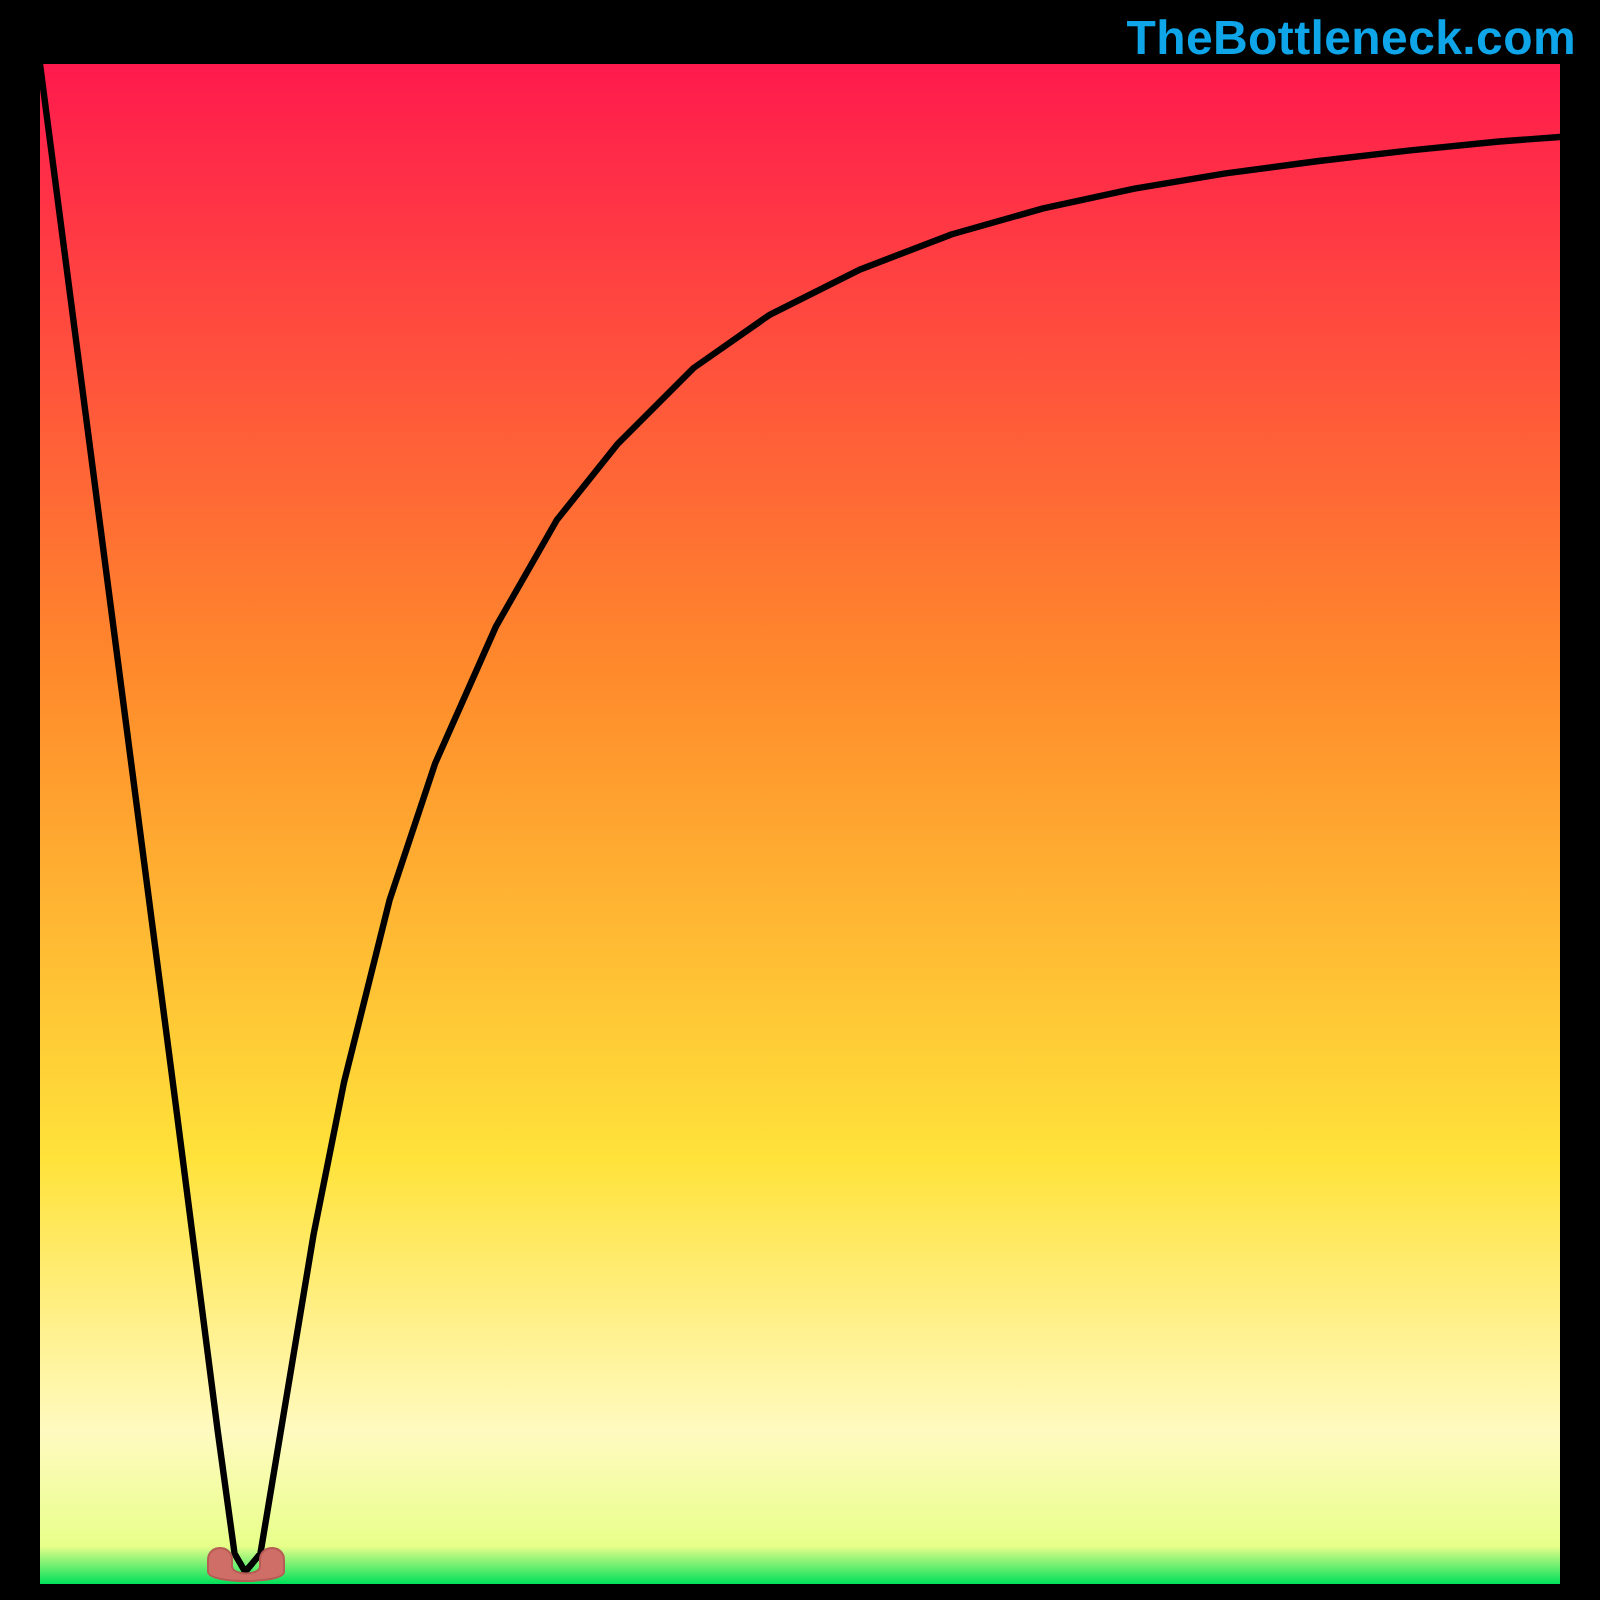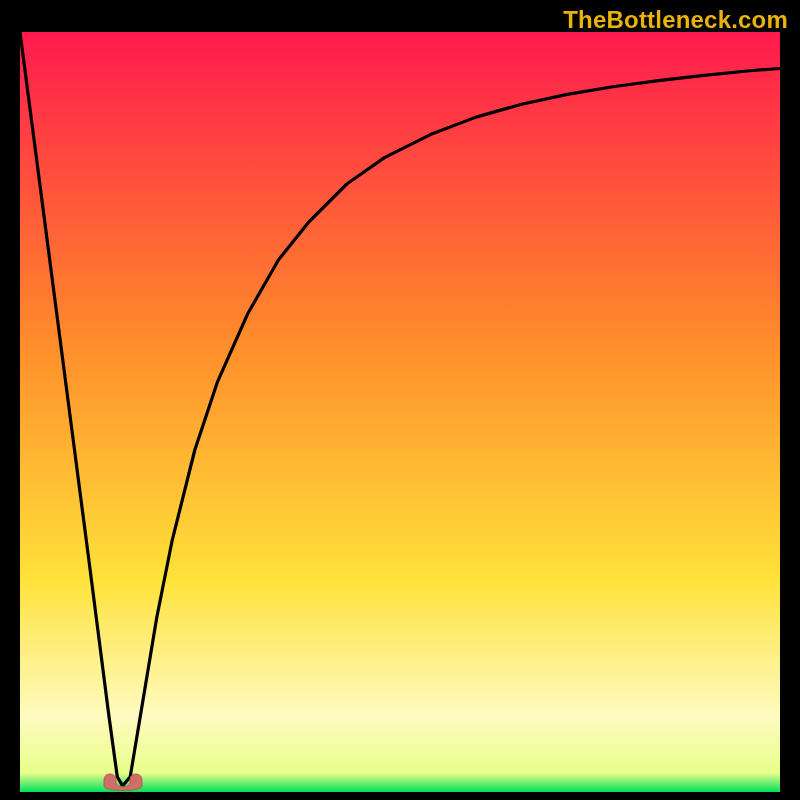--- a/index.html
+++ b/index.html
@@ -25,21 +25,21 @@
     width: 760px;
     height: 760px;
   }
   .watermark {
     position: absolute;
     top: 6px;
     right: 12px;
     font-family: Arial, Helvetica, sans-serif;
     font-size: 24px;
     font-weight: 600;
-    color: #eab308;
+    color: #0ea5e9;
     letter-spacing: 0.2px;
   }
   .marker {
     position: absolute;
     width: 46px;
     height: 26px;
     pointer-events: none;
   }
 </style>
 </head>

